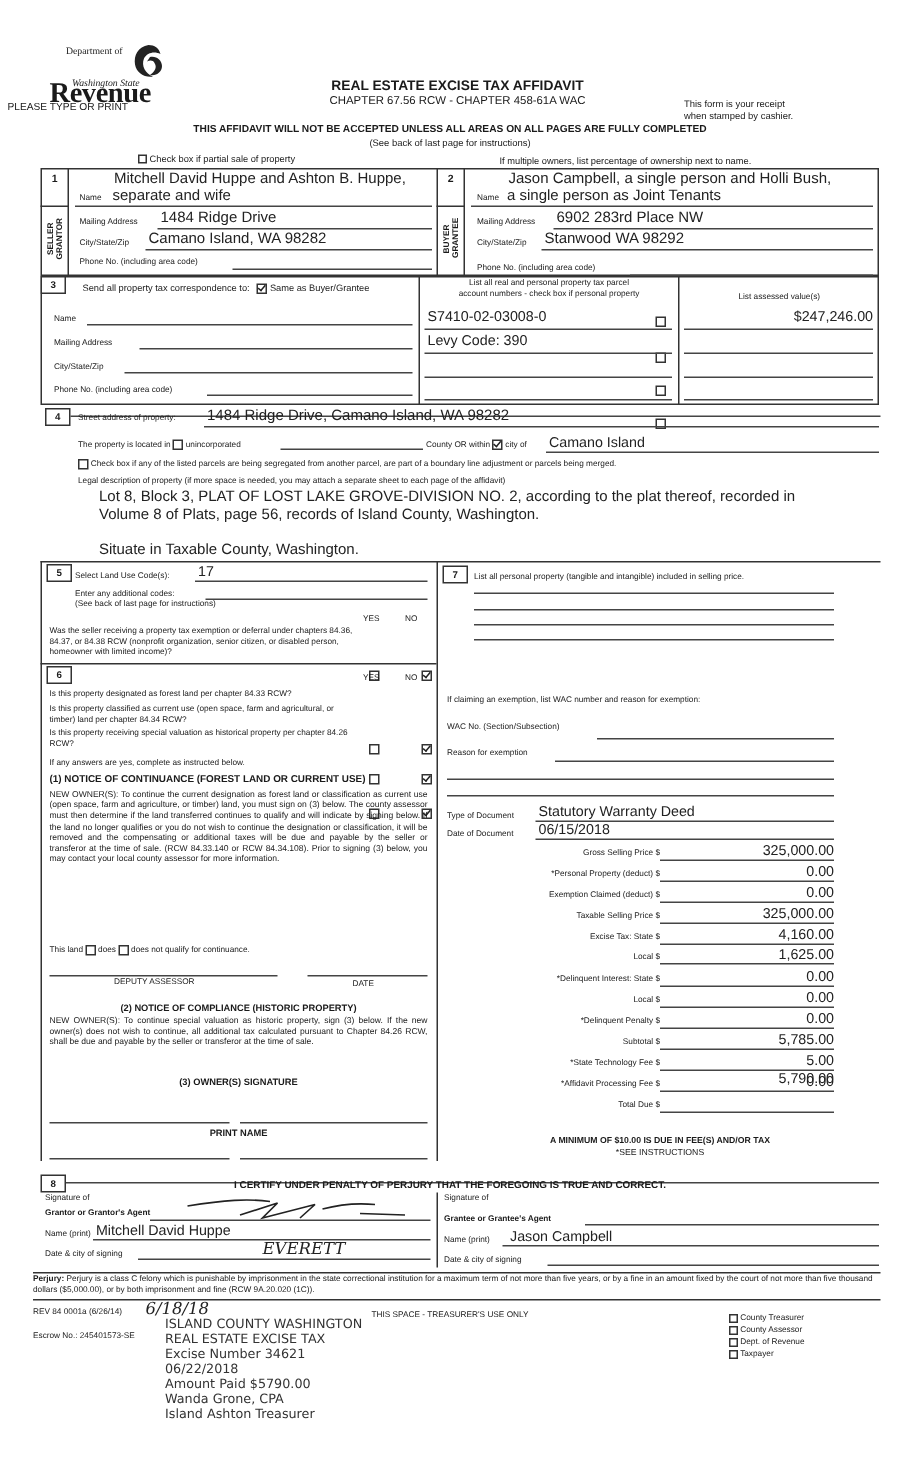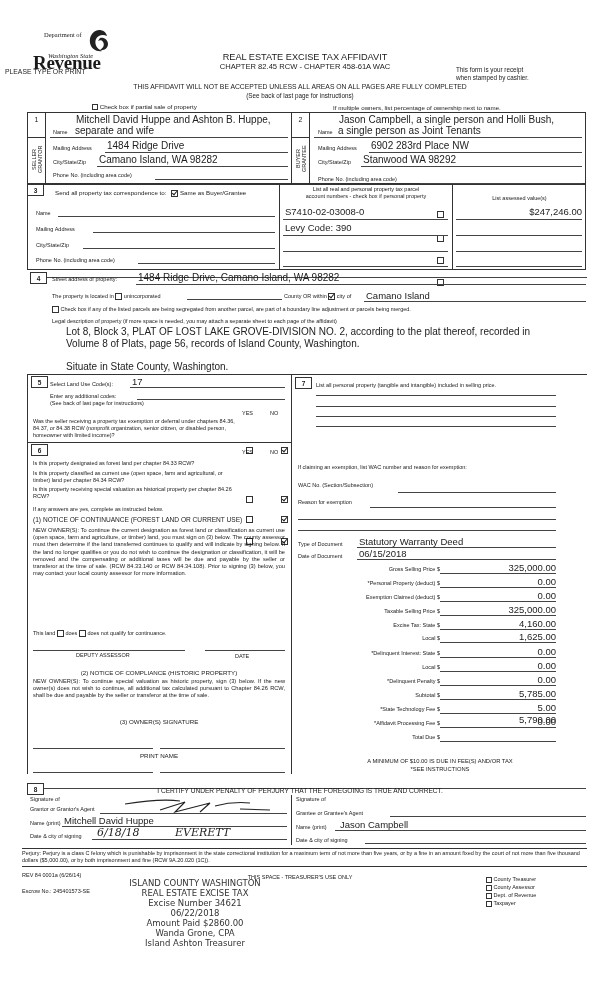--- a/index.html
+++ b/index.html
@@ -11,24 +11,24 @@
   .val { font-size: 10px; color: #222; }
   .valm { font-size: 9.5px; color: #222; }
   .hline { position: absolute; height: 1px; background: #333; }
   .vline { position: absolute; width: 1px; background: #333; }
   .box { position: absolute; border: 1px solid #333; }
   .cb { display: inline-block; width: 7px; height: 7px; border: 1px solid #333; vertical-align: middle; position: relative; background:#fff; }
   .cb.checked::after { content: ""; position: absolute; left: 1px; top: -1px; width: 2px; height: 4px; border-right: 1.2px solid #222; border-bottom: 1.2px solid #222; transform: rotate(40deg); }
   .secnum { position: absolute; border: 1px solid #333; font-size: 6.5px; font-weight: bold; text-align: center; line-height: 11px; height: 12px; background:#fff; }
   .ul { position: absolute; height: 1px; background: #444; }
   .right { text-align: right; }
-  .bold { font-weight: normal; }
+  .bold { font-weight: bold; }
   .center { text-align: center; }
   .vert { position: absolute; writing-mode: vertical-rl; transform: rotate(180deg); font-size: 5.5px; text-align: center; line-height: 6px; }
-  .stamp { font-family: "DejaVu Sans", sans-serif; font-size: 8.5px; text-align: center; line-height: 10px; color: #333; }
+  .stamp { font-family: "DejaVu Sans", sans-serif; font-size: 8.5px; line-height: 10px; color: #333; }
   .sig { font-family: "DejaVu Serif", serif; font-style: italic; font-size: 11px; color: #222; }
   .para { font-size: 5.7px; line-height: 7.2px; text-align: justify; }
 </style>
 </head>
 <body>
 
 
 
 
 <div class="abs" style="left:18px;top:31px;width:90px;height:30px;">
@@ -36,21 +36,21 @@
   <div class="abs" style="left:15px;top:5px;font-family:'Liberation Serif',serif;font-size:19px;font-weight:bold;letter-spacing:-0.3px;margin-top:16px;">Revenue</div>
   <div class="abs" style="left:30px;top:21px;font-family:'Liberation Serif',serif;font-style:italic;font-size:6.5px;">Washington State</div>
   <svg class="abs" style="left:70px;top:-2px;" width="22" height="24" viewBox="0 0 22 24">
     <path d="M11 1 C4 2 1 8 2 14 C3 20 9 23 14 22 C9 20 6 15 8 10 C10 6 15 5 19 7 C18 3 15 1 11 1 Z" fill="#222"></path>
     <path d="M12 9 C16 8 20 11 20 15 C20 19 16 22 12 21 C15 19 17 16 15 13 C14 11 12 11 10 12 Z" fill="#222"></path>
   </svg>
 </div>
 <div class="abs sm" style="left:5px;top:68px;font-size:6.8px;">PLEASE TYPE OR PRINT</div>
 
 <div class="abs center bold" style="left:160px;top:52px;width:290px;font-size:9.2px;">REAL ESTATE EXCISE TAX AFFIDAVIT</div>
-<div class="abs center" style="left:160px;top:62px;width:290px;font-size:7.6px;">CHAPTER 82.45 RCW - CHAPTER 458-61A WAC</div>
+<div class="abs center" style="left:160px;top:62px;width:290px;font-size:7.6px;">CHAPTER 67.56 RCW - CHAPTER 458-61A WAC</div>
 <div class="abs" style="left:456px;top:66px;font-size:6.3px;">This form is your receipt</div>
 <div class="abs" style="left:456px;top:74px;font-size:6.3px;">when stamped by cashier.</div>
 
 <div class="abs center bold" style="left:70px;top:83px;width:460px;font-size:6.8px;">THIS AFFIDAVIT WILL NOT BE ACCEPTED UNLESS ALL AREAS ON ALL PAGES ARE FULLY COMPLETED</div>
 <div class="abs center" style="left:200px;top:92px;width:200px;font-size:6.3px;">(See back of last page for instructions)</div>
 
 <div class="abs" style="left:92px;top:103px;font-size:6.2px;">
   <span class="cb" style="width:6px;height:6px;"></span>
   <span>Check box if partial sale of property</span>
 </div>
@@ -169,21 +169,21 @@
 <div class="abs valm" style="left:366px;top:290px;">Camano Island</div>
 <div class="ul" style="left:364px;top:301px;width:222px;"></div>
 
 <div class="abs tiny" style="left:52px;top:306px;">
   <span class="cb"></span>
   <span>Check box if any of the listed parcels are being segregated from another parcel, are part of a boundary line adjustment or parcels being merged.</span>
 </div>
 <div class="abs tiny" style="left:52px;top:318px;">Legal description of property (if more space is needed, you may attach a separate sheet to each page of the affidavit)</div>
 <div class="abs val" style="left:66px;top:326px;">Lot 8, Block 3, PLAT OF LOST LAKE GROVE-DIVISION NO. 2, according to the plat thereof, recorded in</div>
 <div class="abs val" style="left:66px;top:338px;">Volume 8 of Plats, page 56, records of Island County,  Washington.</div>
-<div class="abs val" style="left:66px;top:361px;">Situate in State County, Washington.</div>
+<div class="abs val" style="left:66px;top:361px;">Situate in Taxable County, Washington.</div>
 
 
 <div class="vline" style="left:291px;top:374px;height:400px;"></div>
 <div class="hline" style="left:27px;top:374px;width:560px;"></div>
 <div class="vline" style="left:27px;top:374px;height:400px;"></div>
 
 <div class="secnum" style="left:31px;top:376px;width:17px;">5</div>
 <div class="abs tiny" style="left:50px;top:381px;">Select Land Use Code(s):</div>
 <div class="abs valm" style="left:132px;top:376px;">17</div>
 <div class="ul" style="left:130px;top:387px;width:155px;"></div>
@@ -332,21 +332,21 @@
 <div class="abs tiny" style="left:30px;top:796px;">Signature of</div>
 <div class="abs tiny bold" style="left:30px;top:806px;">Grantor or Grantor's Agent</div>
 <svg class="abs" style="left:120px;top:796px;" width="160" height="20" viewBox="0 0 160 20">
   <path d="M5 8 C30 4 45 3 60 5 M40 14 L65 6 L55 16 L90 7 L80 16 M95 10 C110 6 120 6 130 7 M120 13 L150 14" stroke="#222" stroke-width="1.1" fill="none"></path>
 </svg>
 <div class="ul" style="left:100px;top:813px;width:187px;"></div>
 <div class="abs tiny" style="left:30px;top:820px;">Name (print)</div>
 <div class="abs valm" style="left:64px;top:815px;">Mitchell David Huppe</div>
 <div class="ul" style="left:62px;top:826px;width:225px;"></div>
 <div class="abs tiny" style="left:30px;top:833px;">Date &amp; city of signing</div>
-<div class="abs sig" style="left:97px;top:826px;text-align:center;">6/18/18</div>
+<div class="abs sig" style="left:97px;top:866px;text-align:center;">6/18/18</div>
 <div class="abs sig" style="left:175px;top:826px;">EVERETT</div>
 <div class="ul" style="left:92px;top:839px;width:195px;"></div>
 
 <div class="abs tiny" style="left:296px;top:796px;">Signature of</div>
 <div class="abs tiny bold" style="left:296px;top:810px;">Grantee or Grantee's Agent</div>
 <div class="ul" style="left:390px;top:816px;width:196px;"></div>
 <div class="abs tiny" style="left:296px;top:824px;">Name (print)</div>
 <div class="abs valm" style="left:340px;top:819px;">Jason Campbell</div>
 <div class="ul" style="left:335px;top:830px;width:251px;"></div>
 <div class="abs tiny" style="left:296px;top:837px;">Date &amp; city of signing</div>
@@ -366,21 +366,21 @@
 <div class="abs tiny" style="left:22px;top:888px;">
   <span>Escrow No.:</span>
   <span>245401573-SE</span>
 </div>
 
 <div class="abs stamp" style="left:110px;top:878px;width:170px;">
   <div>ISLAND COUNTY WASHINGTON</div>
   <div>REAL ESTATE EXCISE TAX</div>
   <div>Excise Number 34621</div>
   <div>06/22/2018</div>
-  <div>Amount Paid $2860.00</div>
+  <div>Amount Paid $5790.00</div>
   <div>Wanda Grone, CPA</div>
   <div>Island Ashton Treasurer</div>
 </div>
 
 <div class="abs tiny" style="left:486px;top:875px;line-height:8px;">
   <div><span class="cb" style="width:6px;height:6px;"></span> <span>County Treasurer</span></div>
   <div><span class="cb" style="width:6px;height:6px;"></span> <span>County Assessor</span></div>
   <div><span class="cb" style="width:6px;height:6px;"></span> <span>Dept. of Revenue</span></div>
   <div><span class="cb" style="width:6px;height:6px;"></span> <span>Taxpayer</span></div>
 </div>

